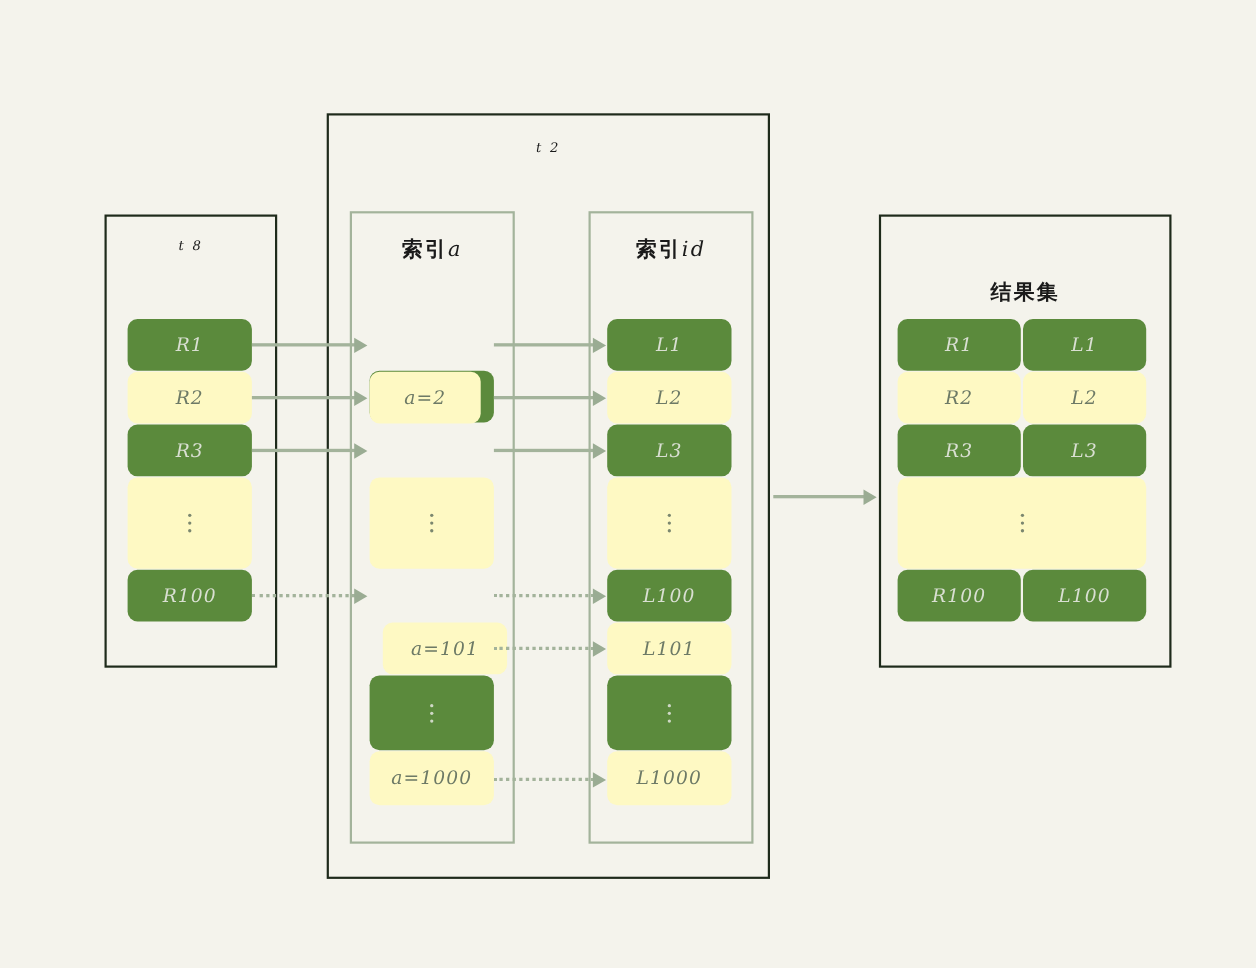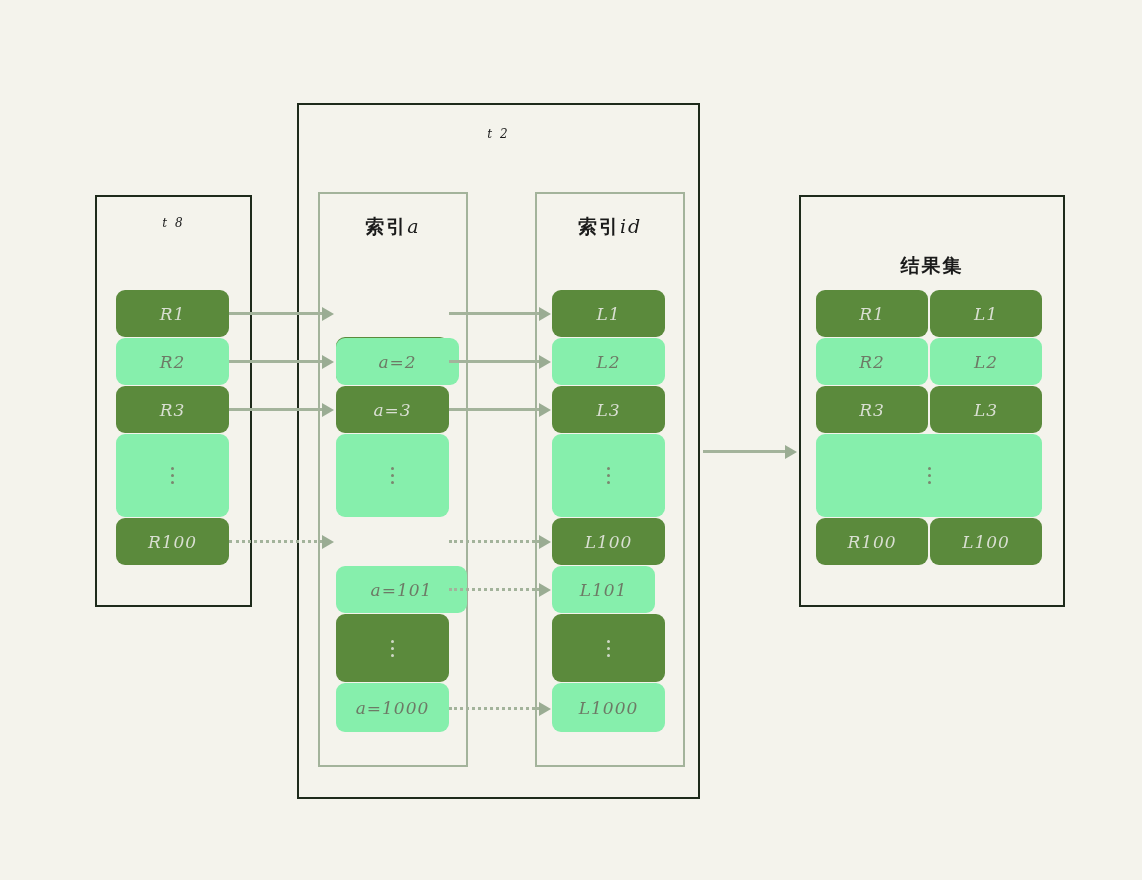--- a/index.html
+++ b/index.html
@@ -64,21 +64,21 @@
     display: flex;
     align-items: center;
     justify-content: center;
     font-family: "DejaVu Serif", serif;
     font-style: italic;
     font-size: 17px;
     letter-spacing: 1px;
     user-select: none;
   }
   .cell.dark  { background: #5b8a3c; color: #d9dfd2; }
-  .cell.light { background: #86efac; color: #6d7a66; justify-content: center; }
+  .cell.light { background: #fef9c3; color: #6d7a66; justify-content: center; }
 
   .dots {
     display: flex;
     flex-direction: column;
     align-items: center;
     justify-content: center;
     gap: 4px;
     line-height: 0;
   }
   .dots i {
@@ -149,34 +149,31 @@
 
   <div class="inner-box" style="left:535px; top:192px; width:150px; height:575px;">
     <div class="box-title title-cjk" style="top:20px;">
       <span>索引</span><span class="lat">id</span>
     </div>
   </div>
 
   <div class="cell dark" style="left:336px; top:290px; width:113px; height:47px;margin-top:47px;">
     <span>a=1</span>
   </div>
-  <div class="cell light" style="left:336px; top:338px; width:123px; height:47px;">
+  <div class="cell light" style="left:336px; top:338px; width:101px; height:47px;">
     <span>a=2</span>
   </div>
-  <div class="cell dark" style="left:336px; top:386px; width:113px; height:47px;">
-    <span>a=3</span>
-  </div>
   <div class="cell light" style="left:336px; top:434px; width:113px; height:83px;">
     <span class="dots">
         <i></i>
         <i></i>
         <i></i>
       </span>
   </div>
-  <div class="cell light" style="left:336px; top:566px; width:131px; height:47px;">
+  <div class="cell light" style="left:348px; top:566px; width:113px; height:47px;">
     <span>a=101</span>
   </div>
   <div class="cell dark" style="left:336px; top:614px; width:113px; height:68px;">
     <span class="dots">
         <i></i>
         <i></i>
         <i></i>
       </span>
   </div>
   <div class="cell light" style="left:336px; top:683px; width:113px; height:49px;">
@@ -195,21 +192,21 @@
   <div class="cell light" style="left:552px; top:434px; width:113px; height:83px;">
     <span class="dots">
         <i></i>
         <i></i>
         <i></i>
       </span>
   </div>
   <div class="cell dark" style="left:552px; top:518px; width:113px; height:47px;">
     <span>L100</span>
   </div>
-  <div class="cell light" style="left:552px; top:566px; width:103px; height:47px;">
+  <div class="cell light" style="left:552px; top:566px; width:113px; height:47px;">
     <span>L101</span>
   </div>
   <div class="cell dark" style="left:552px; top:614px; width:113px; height:68px;">
     <span class="dots">
         <i></i>
         <i></i>
         <i></i>
       </span>
   </div>
   <div class="cell light" style="left:552px; top:683px; width:113px; height:49px;">

